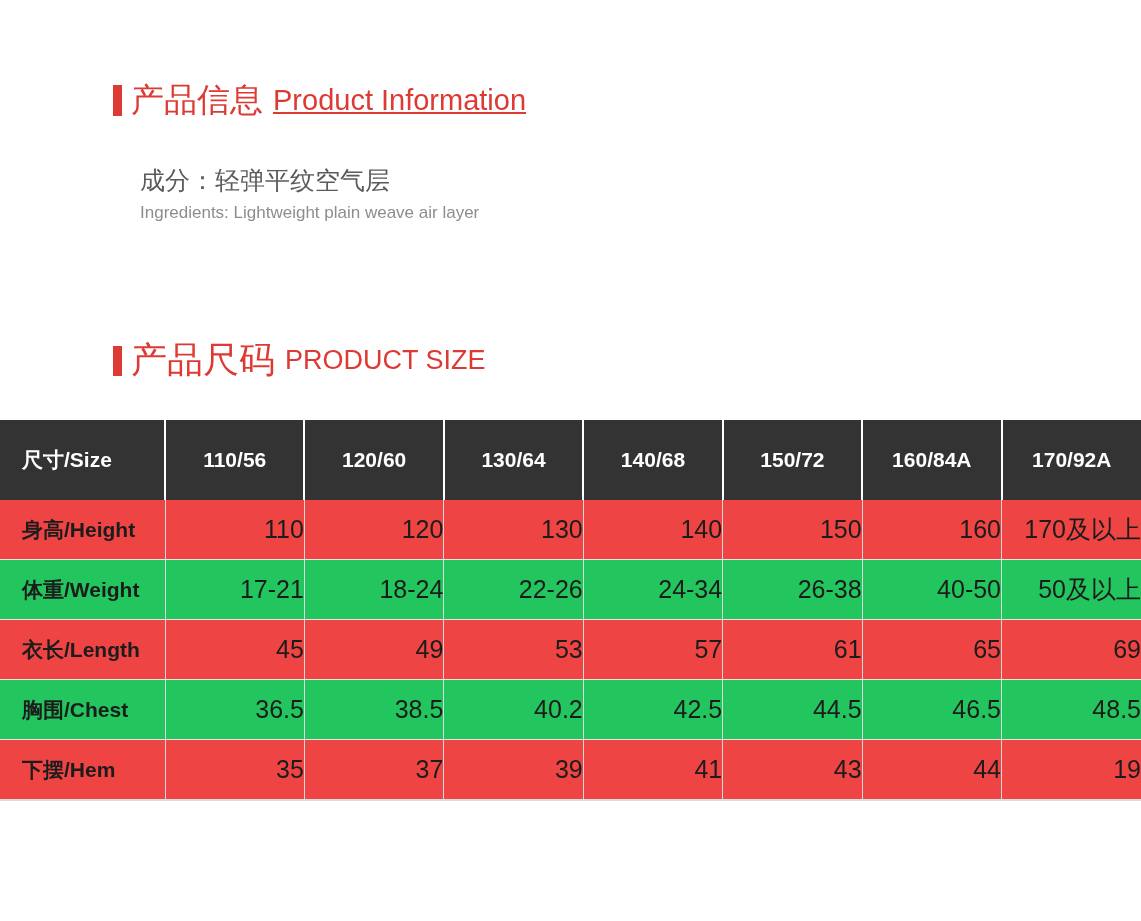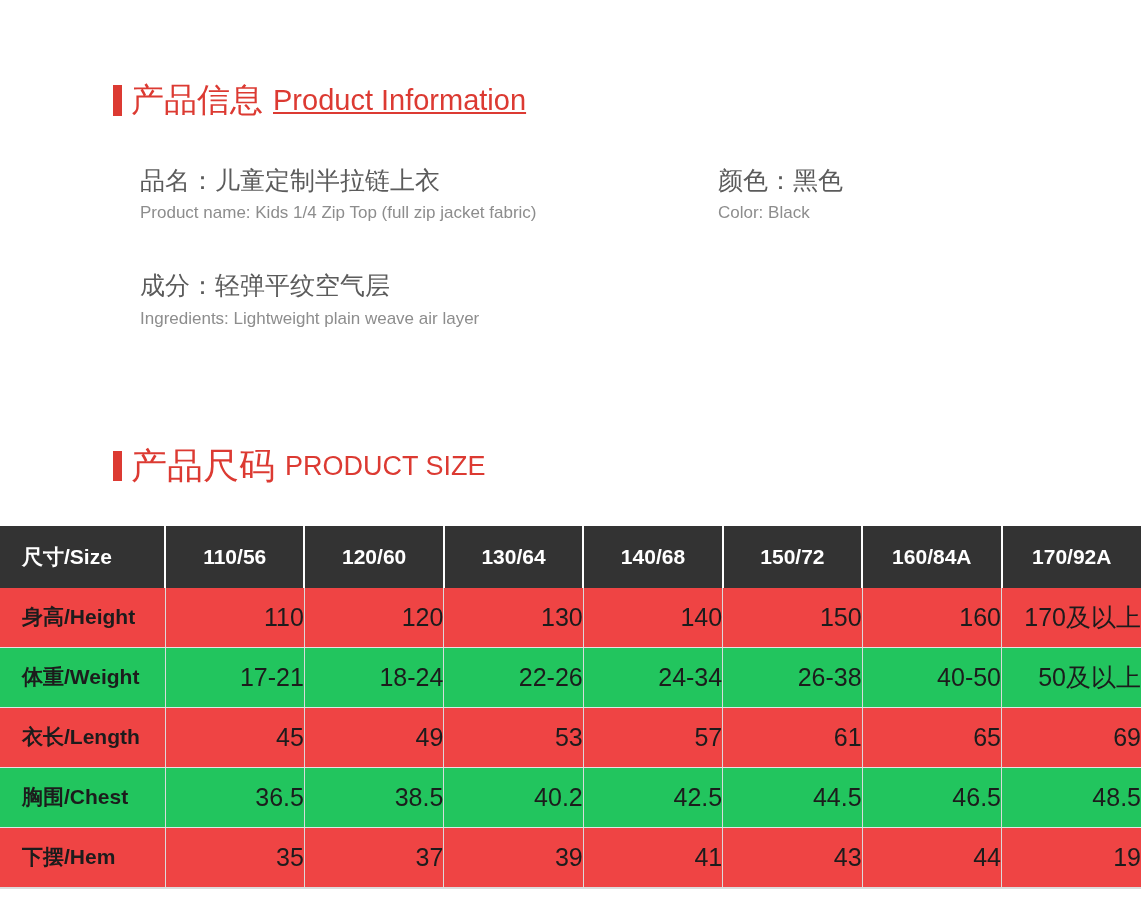--- a/index.html
+++ b/index.html
@@ -101,21 +101,21 @@
 
   table.size-table thead th {
     background: #333333;
     color: #ffffff;
     font-size: 21px;
     font-weight: bold;
     height: 62px;
     text-align: center;
     vertical-align: middle;
     border-right: 2px solid #ffffff;
-    padding: 0;
+    padding: 9px;
   }
   table.size-table thead th:last-child { border-right: none; }
   table.size-table thead th.label-head {
     text-align: left;
     padding-left: 22px;
   }
 
   table.size-table tbody td {
     height: 59px;
     font-size: 25px;
@@ -147,30 +147,20 @@
 <body>
 
 <div class="section-heading" id="heading-product-info">
   <span class="heading-bar"></span>
   <span class="heading-cn">产品信息</span>
   <span class="heading-en">Product Information</span>
 </div>
 
 <div class="info-block">
 
-  <div class="info-row">
-    <div class="info-field">
-      <div class="field-cn">品名：儿童定制半拉链上衣</div>
-      <div class="field-en">Product name: Kids 1/4 Zip Top (full zip jacket fabric)</div>
-    </div>
-    <div class="info-field right-field">
-      <div class="field-cn">颜色：黑色</div>
-      <div class="field-en">Color: Black</div>
-    </div>
-  </div>
 
   <div class="info-row">
     <div class="info-field">
       <div class="field-cn">成分：轻弹平纹空气层</div>
       <div class="field-en">Ingredients: Lightweight plain weave air layer</div>
     </div>
   </div>
 
 </div>
 

